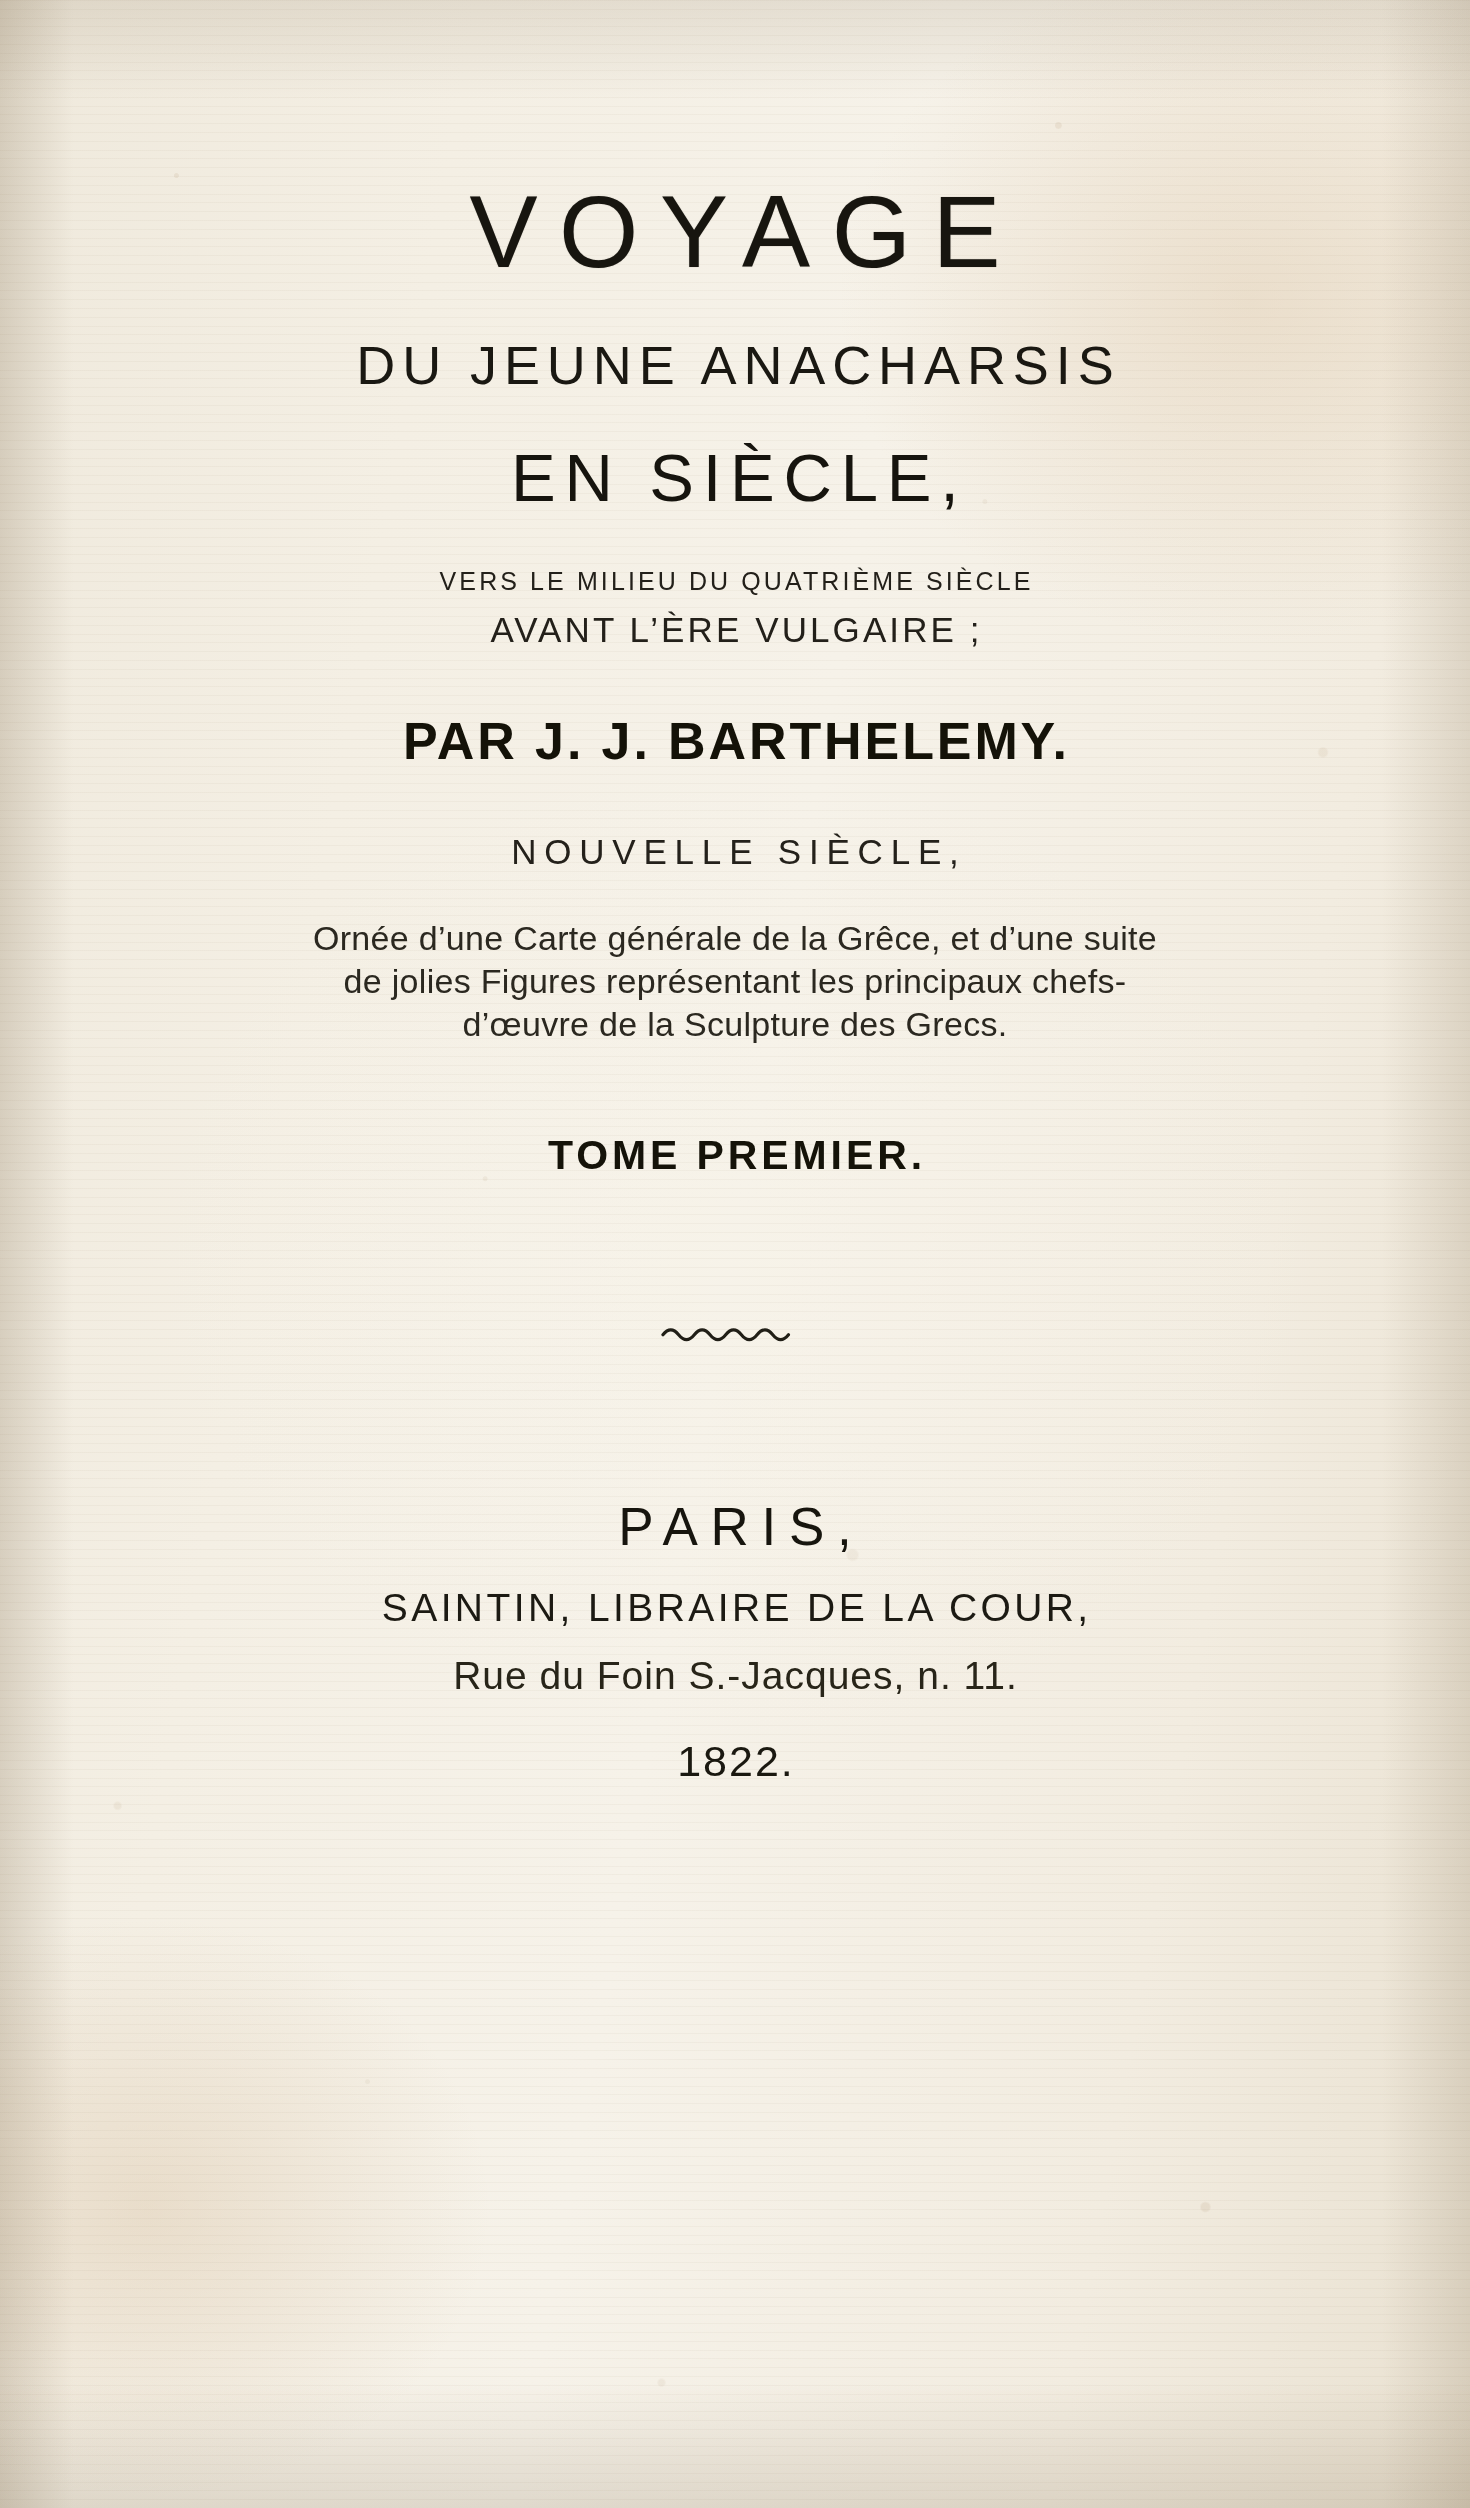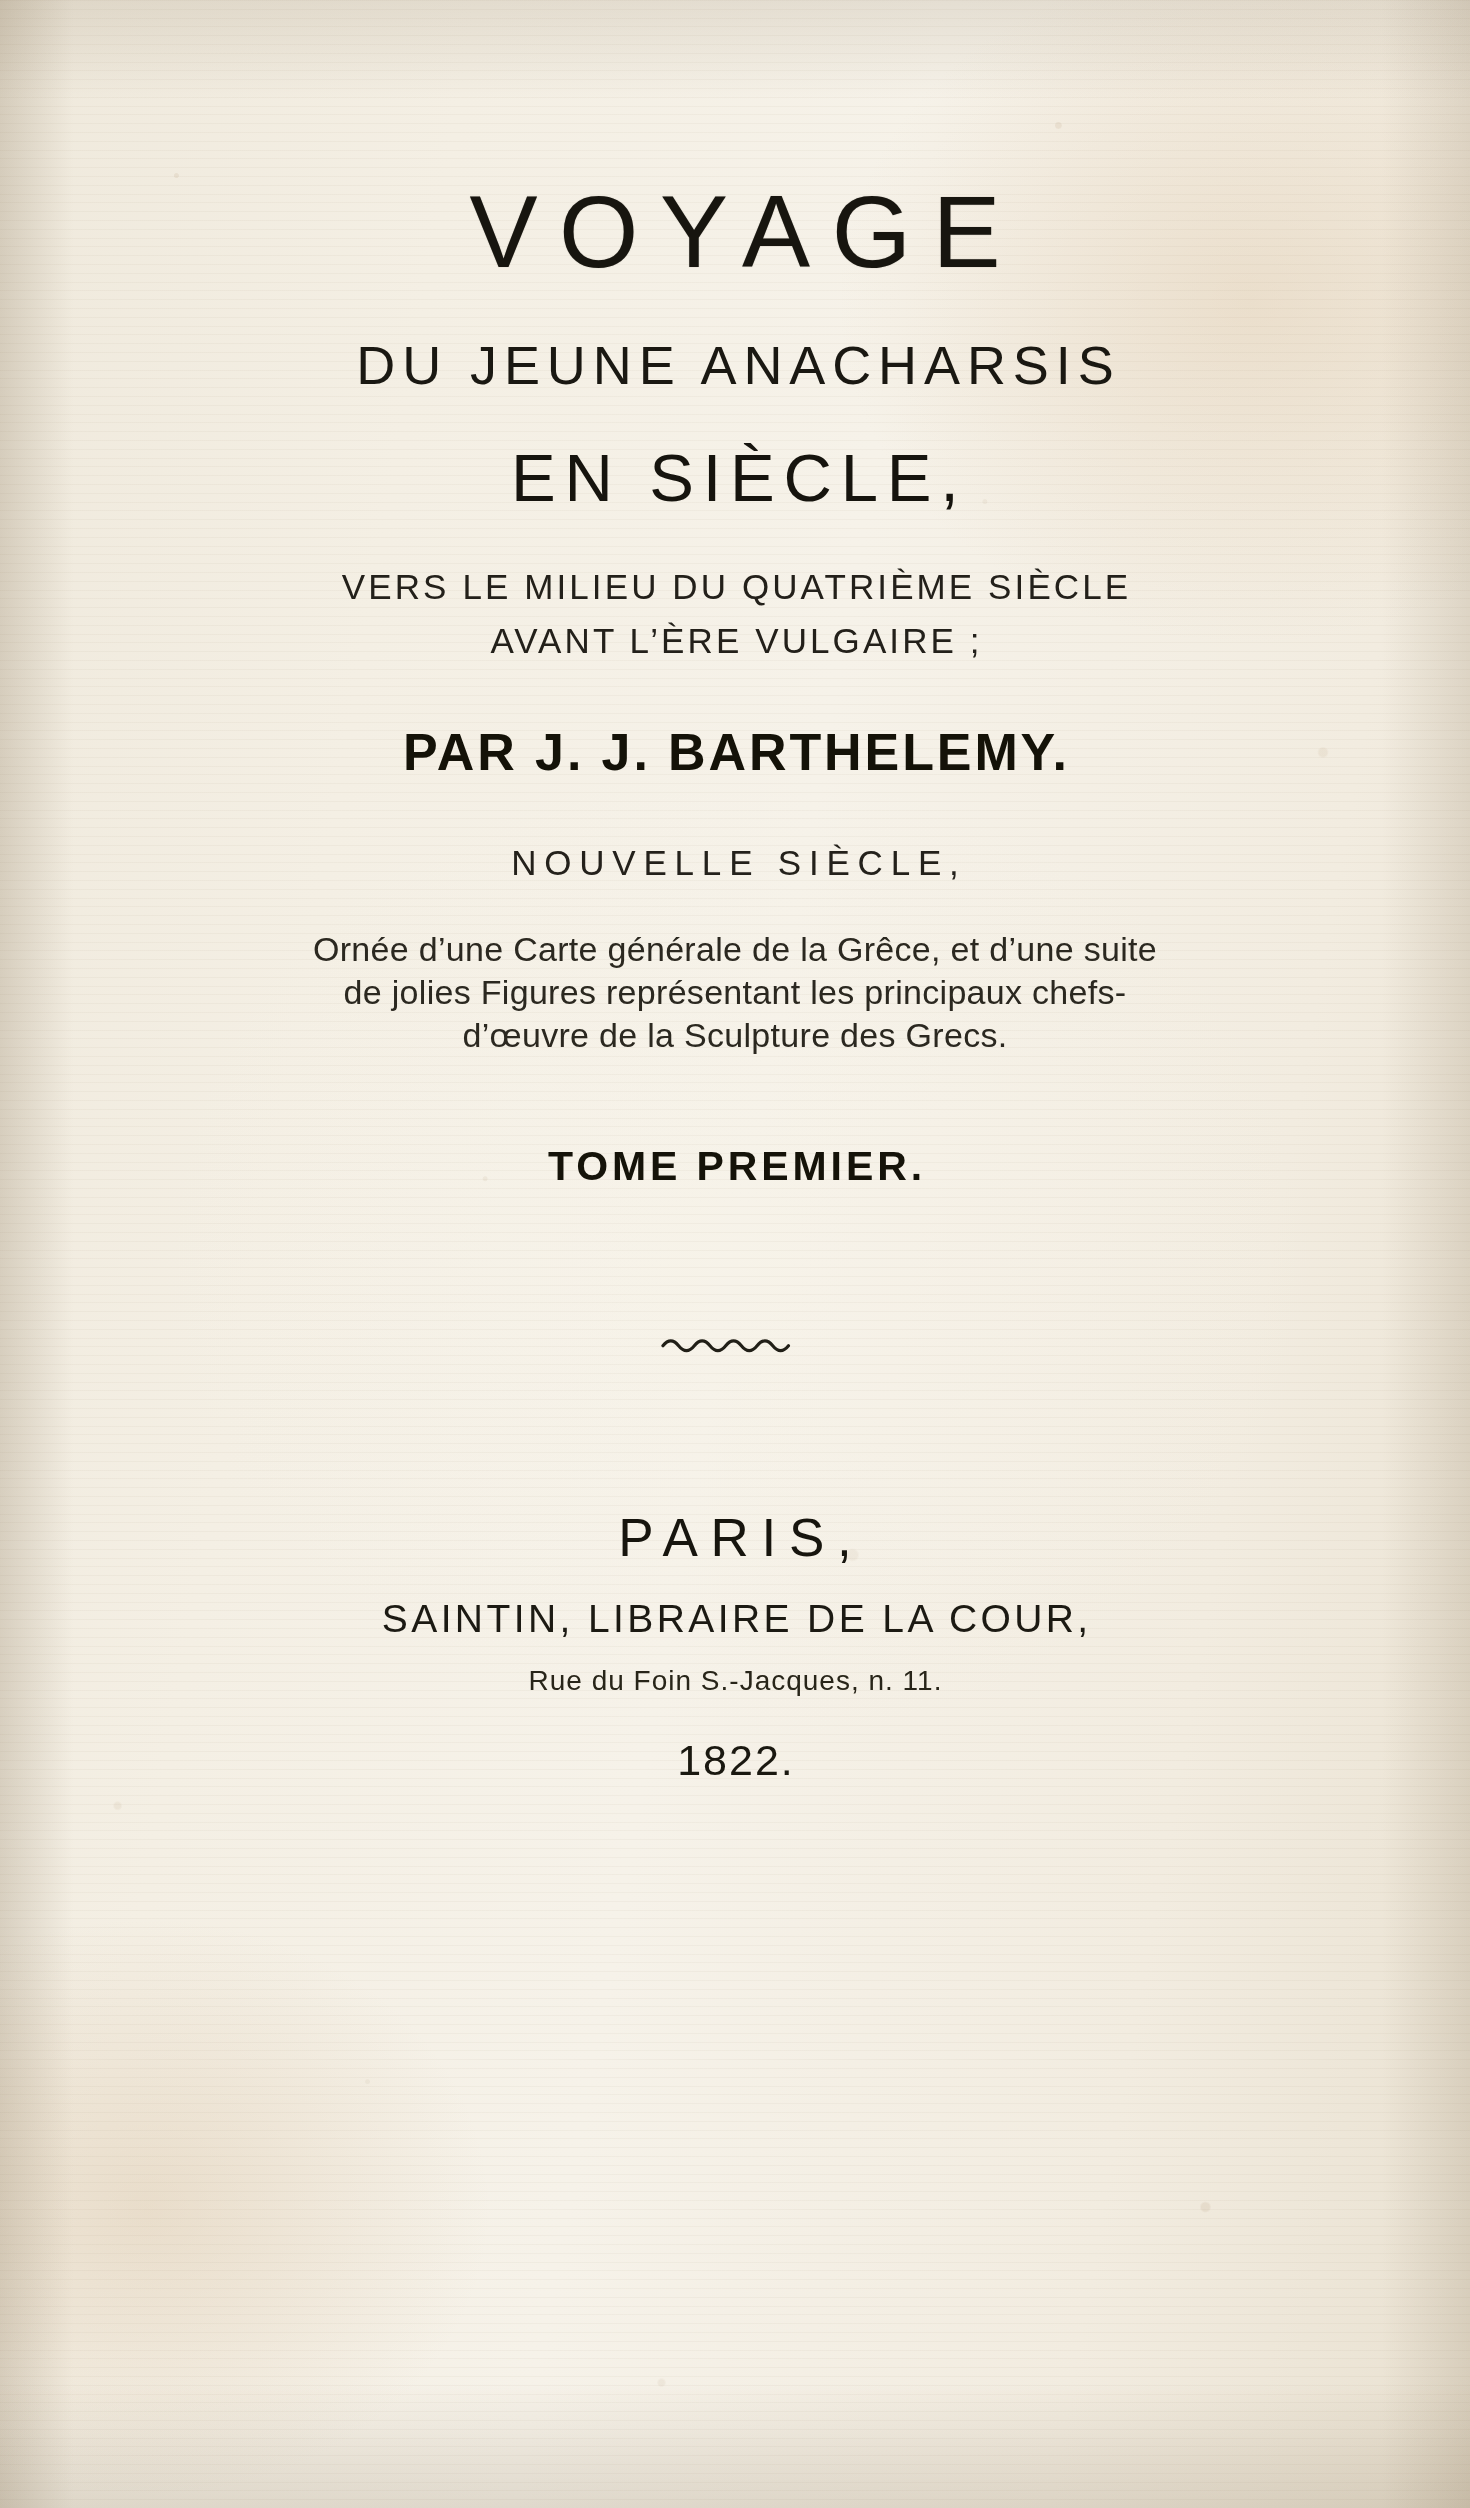--- a/index.html
+++ b/index.html
@@ -80,21 +80,21 @@
   }
   .t-sub2 {
     margin-top: 43px;
     font-size: 67px;
     letter-spacing: 8.8px;
     text-indent: 8.8px;
     color: #16140e;
   }
   .t-sub3 {
     margin-top: 51px;
-    font-size: 35px;
+    font-size: 25px;
     letter-spacing: 3.1px;
     text-indent: 3.1px;
     color: #23201a;
   }
   .t-sub4 {
     margin-top: 13.7px;
     font-size: 35px;
     letter-spacing: 3.1px;
     text-indent: 3.1px;
     color: #23201a;
@@ -152,21 +152,21 @@
   }
   .t-publisher {
     margin-top: 29px;
     font-size: 39px;
     letter-spacing: 3.4px;
     text-indent: 3.4px;
     color: #1c1a13;
   }
   .t-address {
     margin-top: 23.5px;
-    font-size: 28px;
+    font-size: 39px;
     letter-spacing: 1px;
     text-indent: 1px;
     color: #282519;
   }
   .t-year {
     margin-top: 39px;
     font-size: 43px;
     letter-spacing: 2px;
     text-indent: 2px;
     color: #1a1810;

